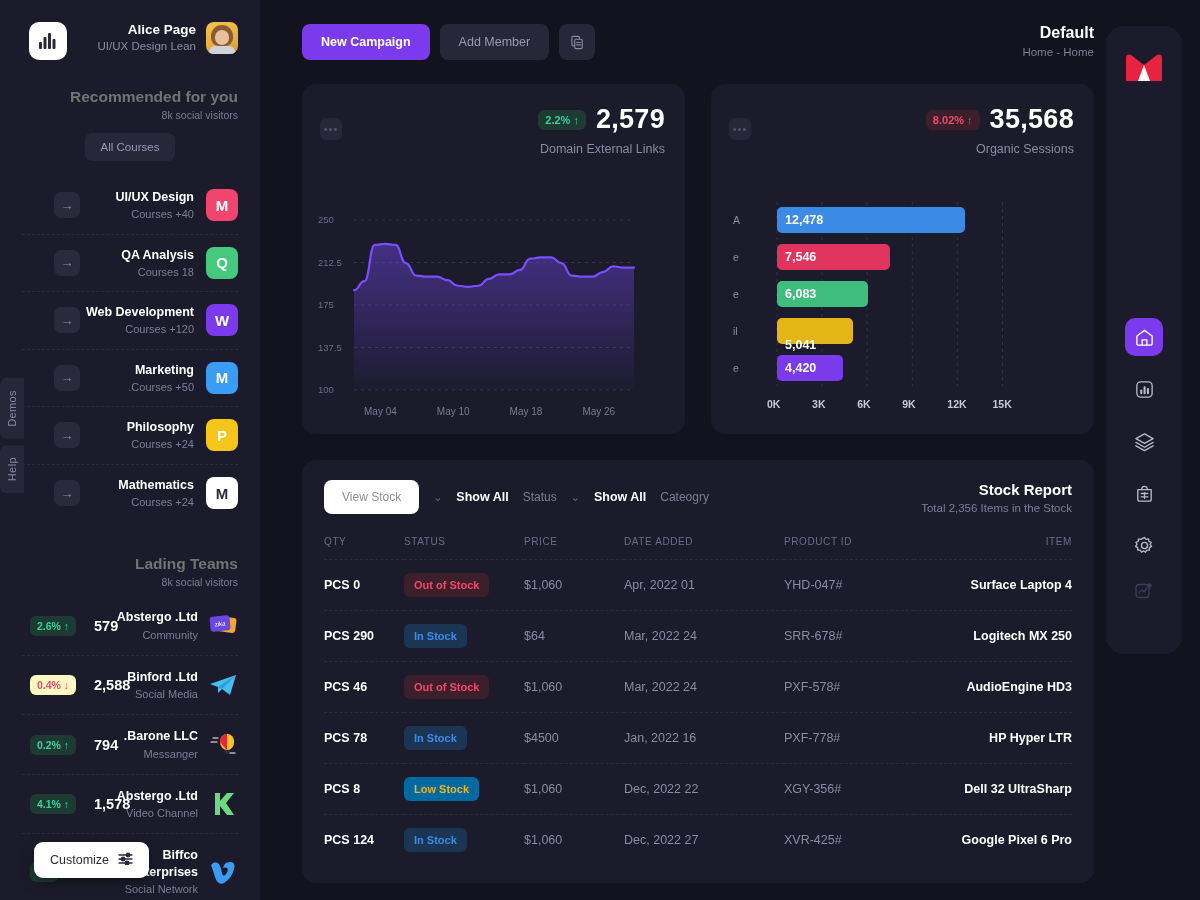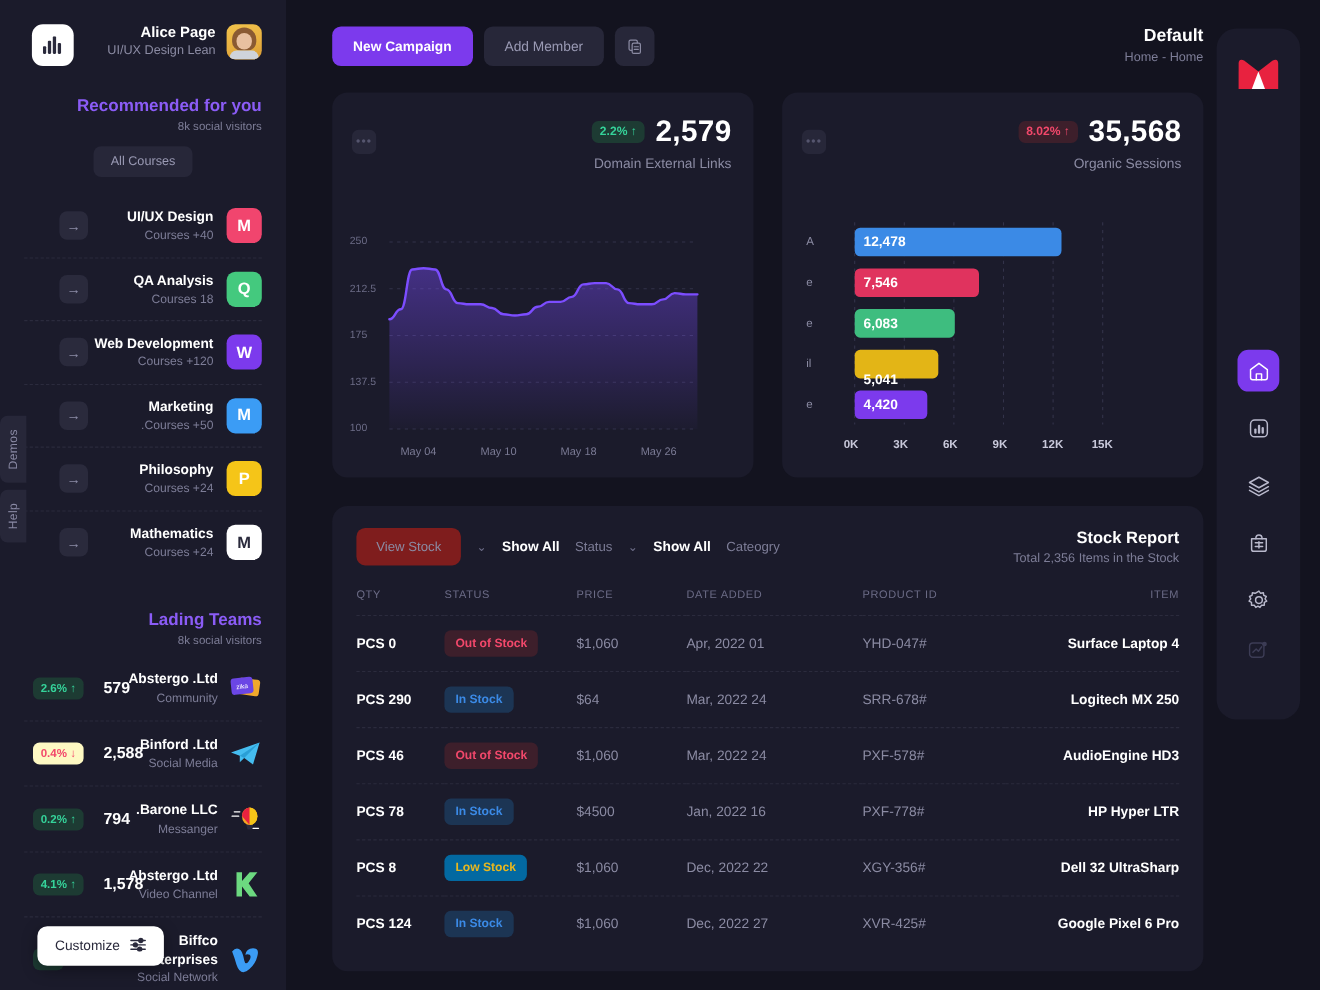--- a/index.html
+++ b/index.html
@@ -32,21 +32,21 @@
   .avatar {
     width: 32px; height: 32px; border-radius: 8px;
     background: linear-gradient(165deg,#f0c24b 0%, #e9b141 55%, #d79a33 100%);
     overflow: hidden; position: relative; flex: 0 0 32px;
   }
   .avatar .hair { position:absolute; left:5px; top:3px; width:22px; height:21px; border-radius:11px 11px 8px 8px; background:#8a5a32; }
   .avatar .face { position:absolute; left:9px; top:8px; width:14px; height:15px; border-radius:7px; background:#e8c0a0; }
   .avatar .body { position:absolute; left:3px; bottom:0; width:26px; height:8px; border-radius:6px 6px 0 0; background:#cfd3da; }
 
   .sect-head { text-align: right; margin-top: 34px; }
-  .sect-title { font-size: 15.5px; font-weight: bold; color: #8b5cf6; }
+  .sect-title { font-size: 15.5px; font-weight: bold; color: #737373; }
   .sect-sub { font-size: 10.5px; color: #7d7d97; margin-top: 3px; }
   .allcourses-wrap { display: flex; justify-content: center; margin-top: 12px; }
   .pill-btn {
     background: #272739; color: #9a9ab4; border: none;
     font-size: 11.5px; padding: 8px 16px; border-radius: 7px;
     font-family: inherit; cursor: pointer;
   }
 
   .course-list { margin-top: 16px; }
   .course-item {
@@ -156,21 +156,21 @@
   .bar-val { position: absolute; font-size: 12.5px; font-weight: bold; color: #fff; }
   .bx-tick { position: absolute; font-size: 10.5px; font-weight: bold; color: #c8c8da; }
 
   
   .table-card {
     background: #1b1b2b; border-radius: 14px; margin-top: 26px;
     padding: 20px 22px 18px 22px; position: relative;
   }
   .table-top { display: flex; align-items: center; gap: 14px; }
   .view-stock-btn {
-    background: #7f1d1d; color: #8b8ba3; border: none; border-radius: 8px;
+    background: #ffffff; color: #8b8ba3; border: none; border-radius: 8px;
     font-size: 12px; padding: 10px 18px; font-family: inherit; cursor: pointer;
   }
   .chev { color: #6c6c87; font-size: 11px; }
   .filter-label-strong { font-size: 12.5px; font-weight: bold; color: #fff; }
   .filter-label-dim { font-size: 12px; color: #7d7d97; }
   .table-head-right { margin-left: auto; text-align: right; }
   .tbl-title { font-size: 15px; font-weight: bold; color: #fff; }
   .tbl-sub { font-size: 11.5px; color: #7d7d97; margin-top: 4px; }
 
   table { width: 100%; border-collapse: collapse; margin-top: 22px; }

